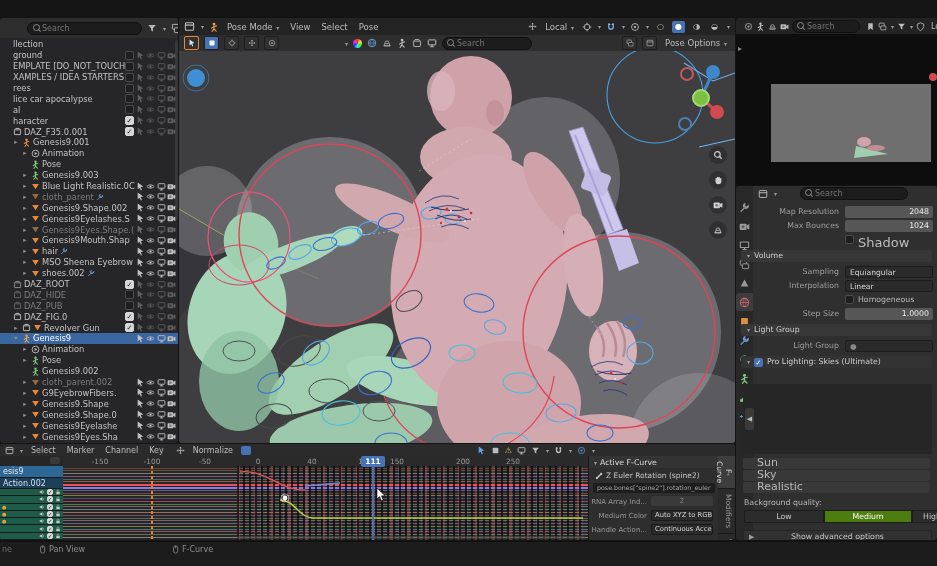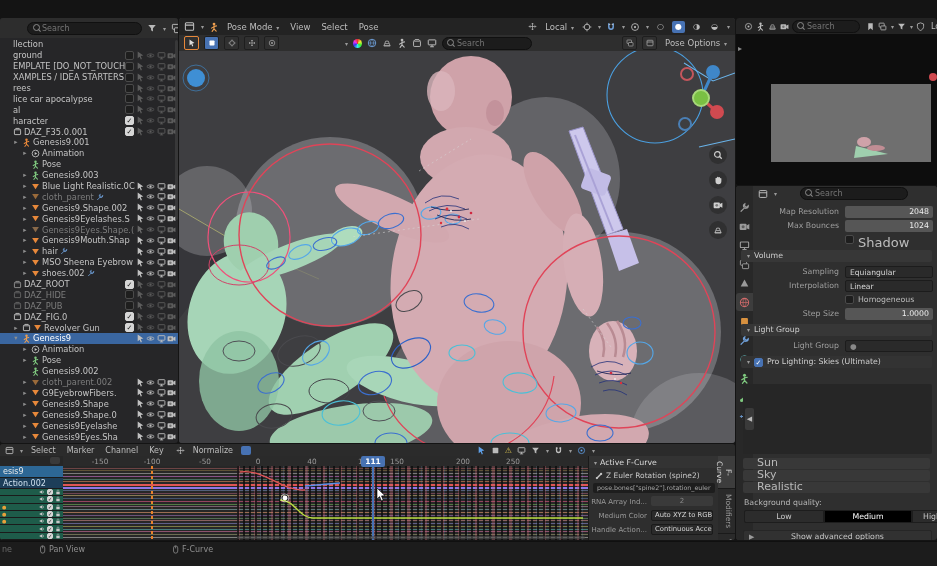--- a/index.html
+++ b/index.html
@@ -25,21 +25,21 @@
   .olabel.gray{color:#7d7d7d}
   .chev{width:8px;color:#8f8f8f;font-size:6.5px;text-align:center;flex:none}
   .oright{display:flex;align-items:center;gap:1.5px;padding-right:2px;flex:none}
   
   .plabel{position:absolute;font-size:7.8px;color:#9f9f9f;text-align:right;width:85px;left:18px;white-space:nowrap;overflow:hidden}
   .pval{position:absolute;left:109px;width:88px;height:12px;background:#565656;border-radius:2px;font-size:7.8px;color:#eee;text-align:right;line-height:12px;padding-right:4px;box-sizing:border-box}
   .pdd{position:absolute;left:109px;width:88px;height:12px;background:#2a2a2a;border:1px solid #1c1c1c;border-radius:2px;font-size:7.6px;color:#d8d8d8;line-height:11px;padding-left:4px;box-sizing:border-box;white-space:nowrap;overflow:hidden}
   .pstrip{position:absolute;left:5px;right:5px;height:12px;background:#373737;border-radius:2px;font-size:7.8px;color:#cfcfcf;line-height:12px;padding-left:5px;display:flex;align-items:center;gap:4px}
   .pcollapse{position:absolute;left:7px;right:7px;height:10.5px;background:#383838;border-radius:2px;font-size:11px;color:#b8b8b8;line-height:10.5px;padding-left:14px}
   .seg{position:absolute;height:13px;background:#2c2c2c;border:1px solid #1d1d1d;font-size:7.8px;color:#c9c9c9;text-align:center;line-height:12px;box-sizing:border-box}
-  .seg.on{background:#000000;color:#fff}
+  .seg.on{background:#4d7c0f;color:#fff}
   .ptab{width:17px;height:18px;display:flex;align-items:center;justify-content:center}
   .ptab.on{background:#3d3d3d;border-radius:3px 0 0 3px}
   
   .tick{position:absolute;font-size:7.3px;color:#9a9a9a;width:24px;text-align:center;top:1px}
   .fline{position:absolute;left:0;right:0}
   .gch{display:flex;align-items:center;font-size:8px;color:#e8e8e8;justify-content:space-between;box-sizing:border-box;border-bottom:1px solid #1b1b1b}
   .gchicons{display:flex;gap:2px;align-items:center;padding-right:2px}
   .vtab{writing-mode:vertical-rl;font-size:7.5px;color:#9a9a9a;padding:5px 2px;background:#2a2a2a;border-bottom:1px solid #1a1a1a;text-align:center}
   .vtab.on{background:#3d3d3d;color:#ddd}
   .glabel{position:absolute;font-size:7px;color:#9a9a9a;text-align:right;width:58px;left:0;white-space:nowrap;overflow:hidden}

